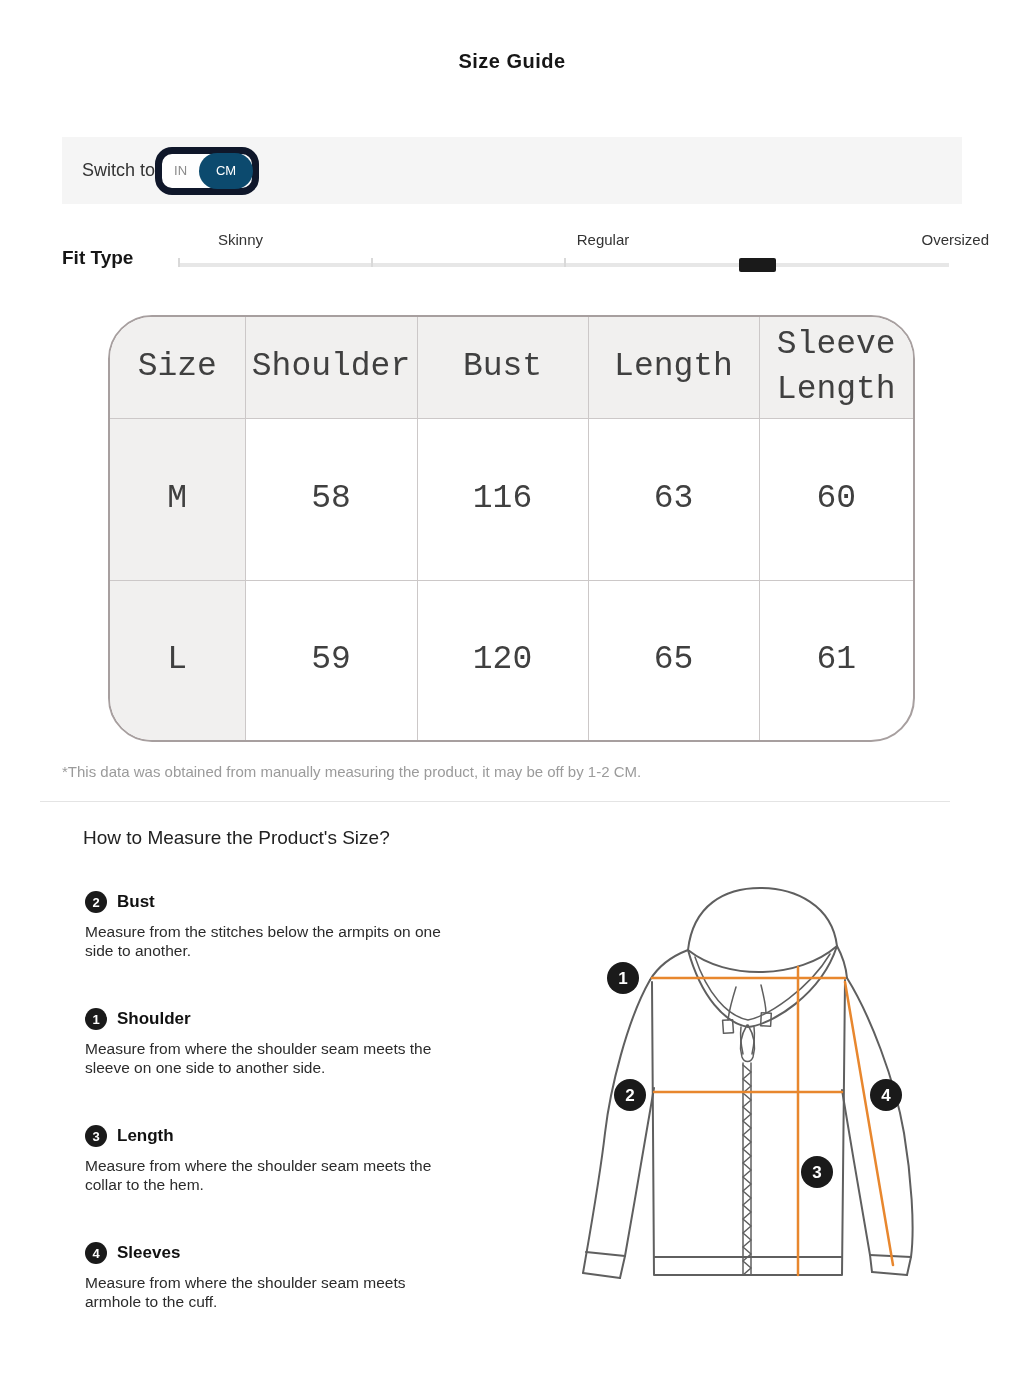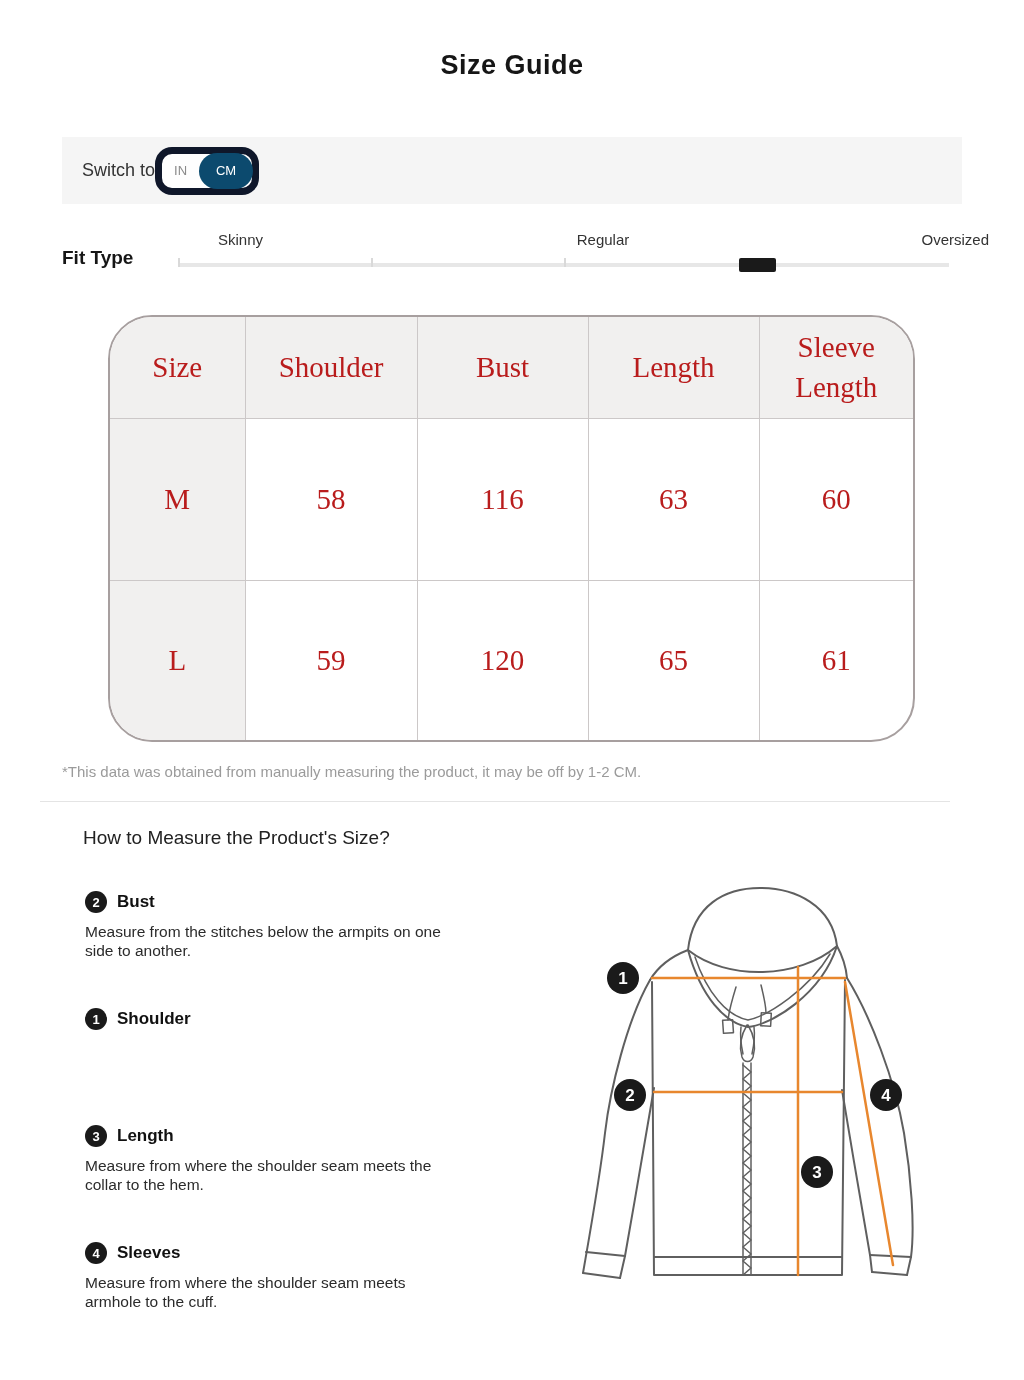--- a/index.html
+++ b/index.html
@@ -5,21 +5,21 @@
   html,body{margin:0;padding:0;}
   body{
     width:1024px;height:1380px;position:relative;background:#ffffff;
     font-family:"Liberation Sans",sans-serif;color:#1a1a1a;overflow:hidden;
   }
   .abs{position:absolute;}
 
   
   .page-title{
     top:50px;left:0;width:1024px;text-align:center;
-    font-size:27px;font-weight:bold;letter-spacing:.5px;color:#161616;
+    font-size:20px;font-weight:bold;letter-spacing:.5px;color:#161616;
   }
 
   
   .switch-bar{
     left:62px;top:137px;width:900px;height:67px;background:#f5f5f5;
     display:flex;align-items:center;justify-content:flex-start;
     padding:0 20px 0 20px;box-sizing:border-box;
   }
   .switch-label{font-size:18px;color:#333;}
   .unit-toggle{
@@ -43,21 +43,21 @@
   .fit-tick{position:absolute;width:2px;height:9px;background:#d9d9d9;top:-5px;}
   .fit-handle{left:739px;top:258px;width:37px;height:14px;background:#1a1a1a;border-radius:2px;}
 
   
   .size-table-wrap{
     left:108px;top:315px;width:807px;height:427px;background:#fff;
     border:2px solid #a79f9f;border-radius:44px;overflow:hidden;box-sizing:border-box;
   }
   table.size-table{
     width:100%;height:100%;border-collapse:collapse;table-layout:fixed;
-    font-family:Liberation Serif, serif;font-size:29px;color:#b91c1c;
+    font-family:Liberation Mono, monospace;font-size:33px;color:#404040;
   }
   .size-table th,.size-table td{
     border:1.5px solid #ccc8c8;text-align:center;vertical-align:middle;
     font-weight:normal;padding:0 6px;line-height:1.35;
   }
   .size-table thead th{background:#f1f0ef;height:101px;}
   .size-table tbody td:first-child{background:#f1f0ef;}
   .size-table thead th:first-child,.size-table tbody tr td:first-child{border-left:none;}
   .size-table thead th:last-child,.size-table tbody tr td:last-child{border-right:none;}
   .size-table thead th{border-top:none;}
@@ -164,20 +164,21 @@
     <span class="item-title">Bust</span>
   </div>
   <div class="item-desc">Measure from the stitches below the armpits on one side to another.</div>
 </div>
 
 <div class="abs measure-item mi-1">
   <div class="item-title-row">
     <span class="step-badge">1</span>
     <span class="item-title">Shoulder</span>
   </div>
+  <div class="item-desc">Measure from where the shoulder seam meets the sleeve on one side to another side.</div>
 </div>
 
 <div class="abs measure-item mi-2">
   <div class="item-title-row">
     <span class="step-badge">3</span>
     <span class="item-title">Length</span>
   </div>
   <div class="item-desc">Measure from where the shoulder seam meets the collar to the hem.</div>
 </div>
 

